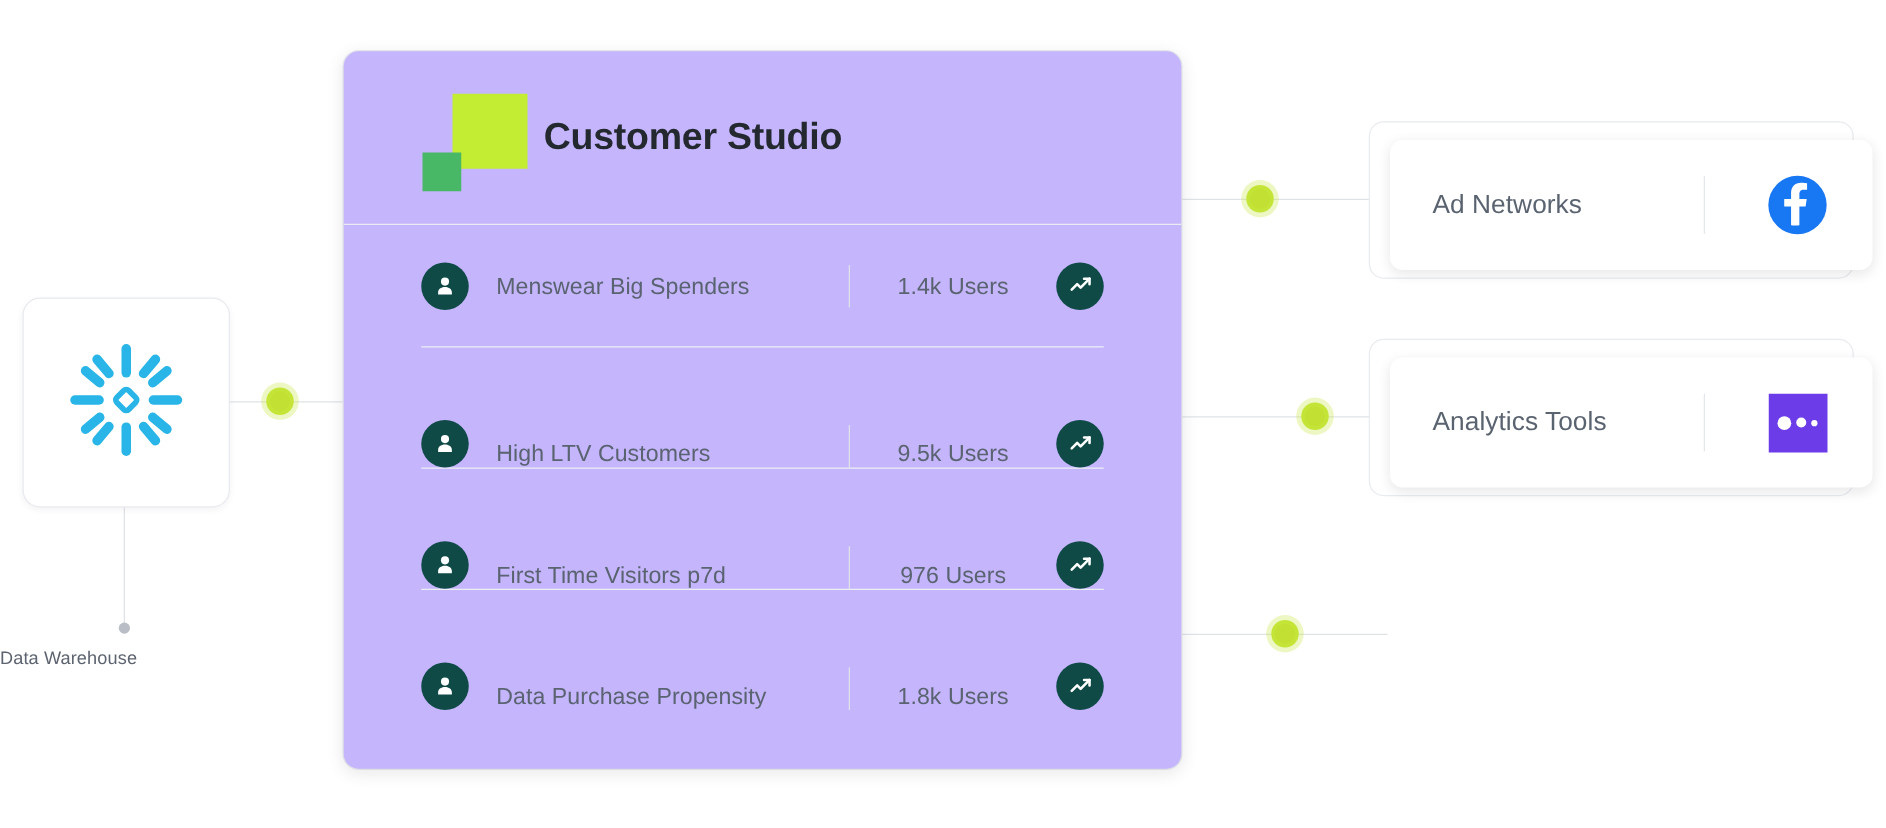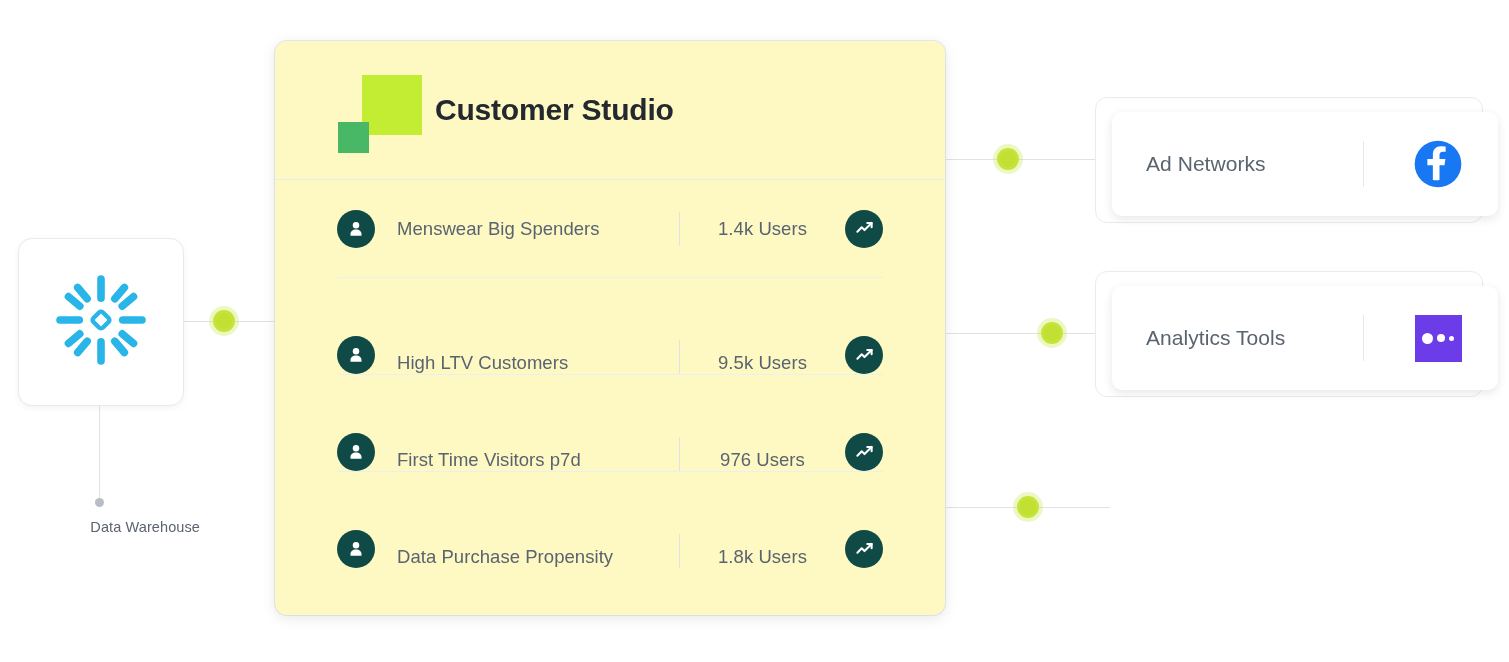--- a/index.html
+++ b/index.html
@@ -63,34 +63,34 @@
     box-shadow: 0 2px 6px rgba(17,24,39,0.05);
     display: flex;
     align-items: center;
     justify-content: center;
   }
   .warehouse-label {
     position: absolute;
     left: 0;
     top: 519px;
     width: 200px;
-    text-align: right;
+    text-align: left;
     font-size: 14.5px;
     color: #5d6470;
     letter-spacing: .1px;
   }
 
   
   .studio-card {
     position: absolute;
     left: 275px;
     top: 41px;
     width: 670px;
     height: 574px;
-    background: #fef9c3;
+    background: #c4b5fd;
     border-radius: 12px;
     box-shadow: 0 3px 14px rgba(17,24,39,0.10), 0 0 0 1px rgba(231,234,238,0.9);
   }
   .studio-header {
     height: 139px;
     border-bottom: 1px solid #e9ecf0;
     display: flex;
     align-items: center;
     padding-left: 62px;
     box-sizing: border-box;

